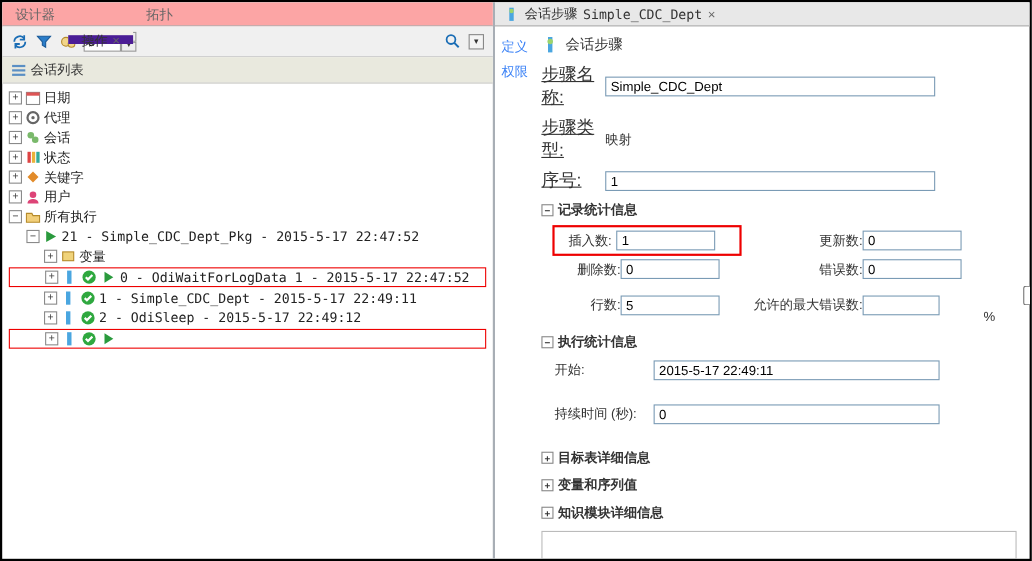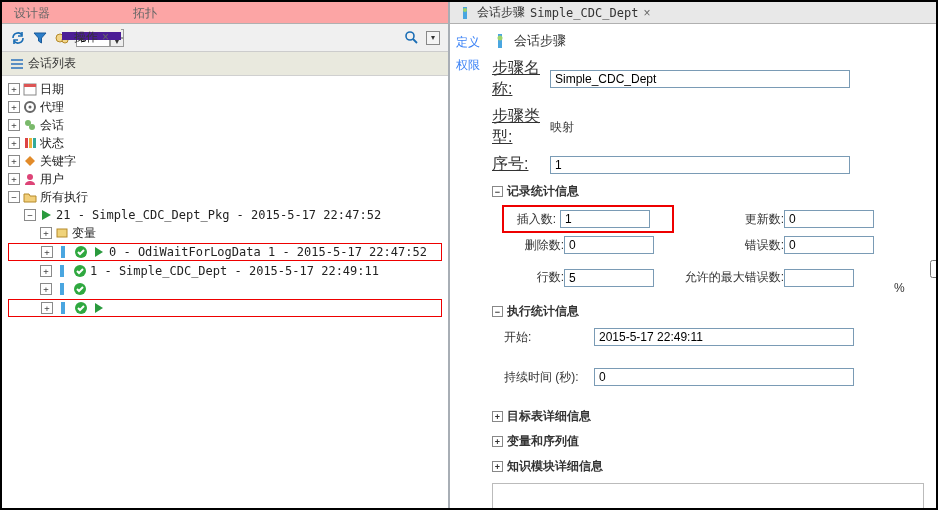--- a/index.html
+++ b/index.html
@@ -36,21 +36,21 @@
 .form-row label { width:58px; font-size:16px;text-decoration:underline; }
 .form-row input { flex:1; max-width:300px; height:18px; border:1px solid #7a9bb5; padding:1px 4px; font-size:12px; }
 .form-row .val { font-size:12px;font-family:Liberation Serif, serif; }
 .group { margin-top:8px; }
 .group-head { display:flex; align-items:center; gap:4px; font-size:12px; font-weight:bold; color:#333; margin-bottom:8px; }
 .grp-exp { width:11px; height:11px; border:1px solid #888; font-size:9px; display:inline-flex; align-items:center; justify-content:center; cursor:pointer; }
 .stats-grid { display:grid; grid-template-columns:60px 110px 110px 110px 30px; row-gap:6px; align-items:center; margin-left:12px; }
 .stats-grid label { font-size:12px;text-align:right; }
 .stats-grid input { width:90px; height:18px; border:1px solid #7a9bb5; padding:1px 4px; font-size:12px; }
 .hl-box { border:2px solid #e00; padding:3px 5px 3px 2px; margin:-3px 0 -3px -2px; display:inline-flex; align-items:center; gap:4px; }
-.wide-row { display:flex; align-items:center; margin:6px 0 22px 12px; gap:10px; }
+.wide-row { display:flex; align-items:flex-start; margin:6px 0 22px 12px; gap:10px; }
 .wide-row input { height:18px; border:1px solid #7a9bb5; padding:1px 4px; font-size:12px; }
 .dropdown-btn { width:14px; height:14px; border:1px solid #888; background:#f4f4f4; display:inline-flex; align-items:center; justify-content:center; font-size:8px; cursor:pointer; }
 svg { display:block; }
 </style>
 </head>
 <body>
 
 <div class="container">
 
   <div class="left-panel">
@@ -237,20 +237,21 @@
             <svg width="6" height="14">
               <rect x="1" y="1" width="4" height="12" fill="#4aa6e0"></rect>
             </svg>
           </span>
           <span class="tree-icon">
             <svg width="14" height="14">
               <circle cx="7" cy="7" r="6" fill="#2fa83f"></circle>
               <path d="M4 7l2 2 4-4" stroke="#fff" stroke-width="2" fill="none"></path>
             </svg>
           </span>
+          <span class="tree-label">2 - OdiSleep - 2015-5-17 22:49:12</span>
         </div>
       <div class="tree-row hl">
           <span class="pad" style="width:32px"></span>
           <span class="expander">+</span>
           <span class="tree-icon">
             <svg width="6" height="14">
               <rect x="1" y="1" width="4" height="12" fill="#4aa6e0"></rect>
             </svg>
           </span>
           <span class="tree-icon">

